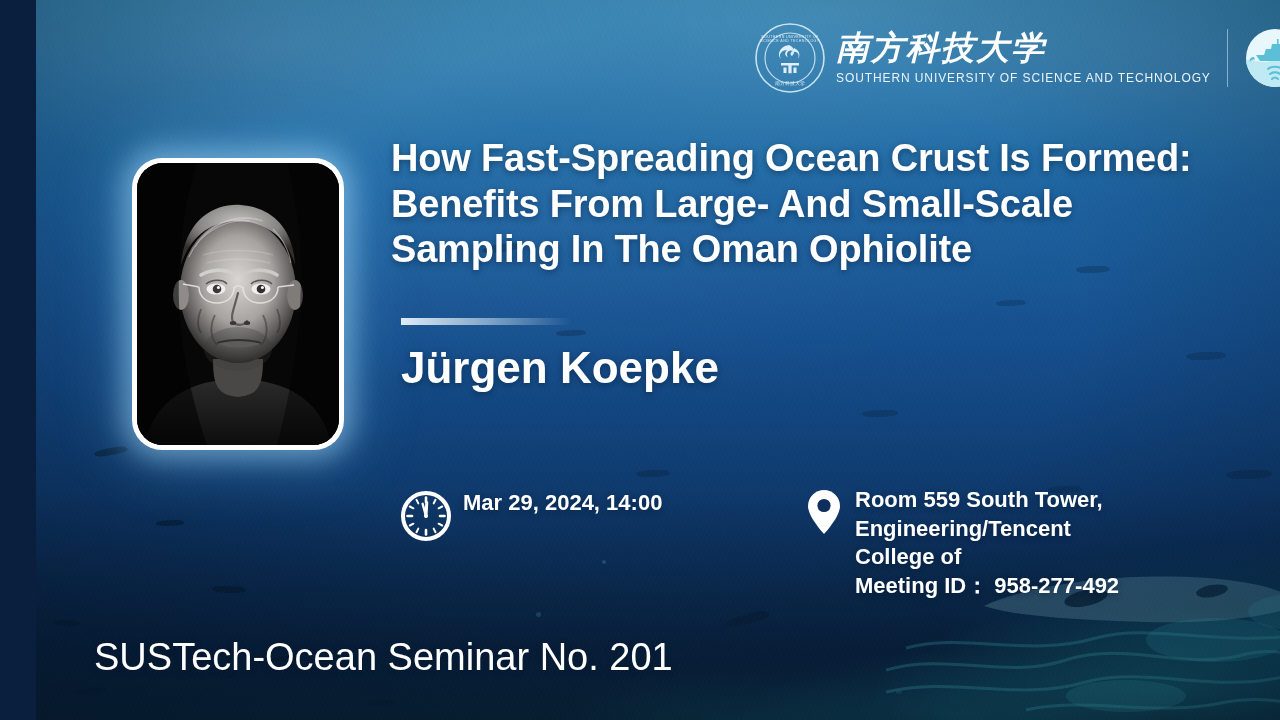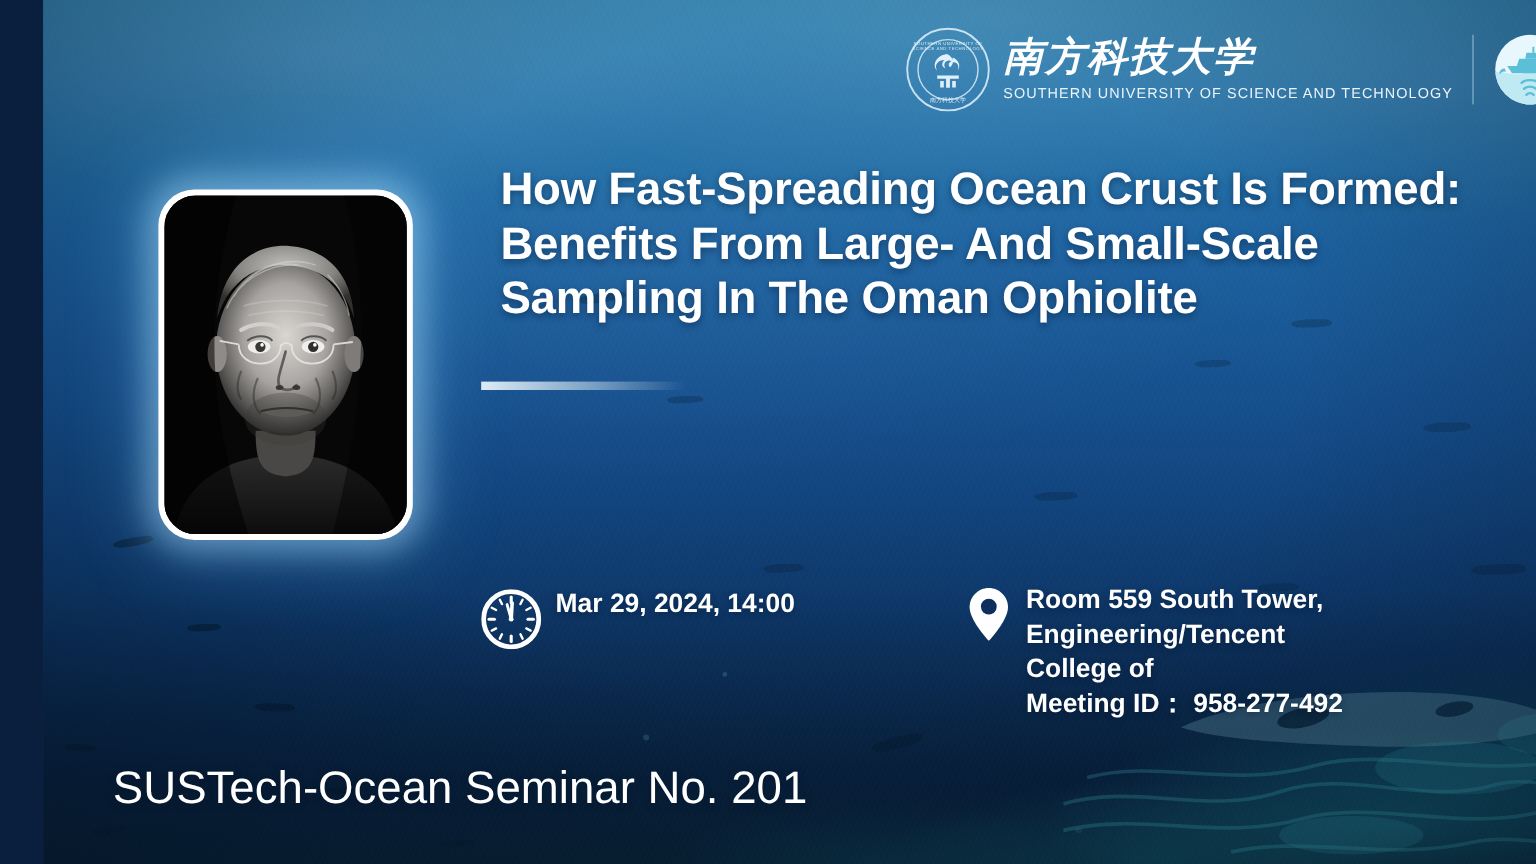--- a/index.html
+++ b/index.html
@@ -87,21 +87,21 @@
     box-shadow:0 0 26px 10px rgba(170,225,255,.45), 0 0 60px 18px rgba(120,200,245,.22);
   }
   .portrait{
     width:100%;height:100%;border-radius:26px;overflow:hidden;position:relative;
     background:#070707;
   }
   .portrait svg{display:block;width:100%;height:100%;}
 
   
   .title{
-    position:absolute;left:381px;top:136px;width:845px;
+    position:absolute;left:355px;top:136px;width:845px;
     color:#ffffff;font-weight:700;font-size:38px;line-height:1.20;
     letter-spacing:-.2px;
     text-shadow:0 2px 6px rgba(0,20,45,.45);
   }
   .rule{
     position:absolute;left:365px;top:318px;width:170px;height:7px;
     background:linear-gradient(to right, rgba(233,243,250,.95), rgba(200,222,238,.55) 55%, rgba(160,195,220,0));
   }
   .speaker{
     position:absolute;left:365px;top:343px;
@@ -329,20 +329,21 @@
         <ellipse cx="101" cy="186" rx="34" ry="22" fill="rgba(60,58,56,.30)"></ellipse>
 
         <path d="M0 0 H60 C48 40, 40 90, 42 140 C44 190, 56 240, 70 282 H0 Z" fill="rgba(0,0,0,.55)"></path>
         <path d="M202 0 H150 C162 46, 166 96, 163 142 C160 196, 150 244, 140 282 H202 Z" fill="rgba(0,0,0,.42)"></path>
       </svg>
     </div>
   </div>
 
   <div class="title">How Fast-Spreading Ocean Crust Is Formed: Benefits From Large- And Small-Scale Sampling In The Oman Ophiolite</div>
   <div class="rule"></div>
+  <div class="speaker">Jürgen Koepke</div>
 
   <div class="meta-time">
     <svg class="clock-icon" viewBox="0 0 50 50" aria-hidden="true">
       <circle cx="25" cy="25" r="23" fill="none" stroke="#ffffff" stroke-width="4"></circle>
       <g stroke="#ffffff" stroke-width="2.6" stroke-linecap="round">
         <line x1="25" y1="6.5" x2="25" y2="11"></line>
         <line x1="25" y1="39" x2="25" y2="43.5"></line>
         <line x1="6.5" y1="25" x2="11" y2="25"></line>
         <line x1="39" y1="25" x2="43.5" y2="25"></line>
       </g>

